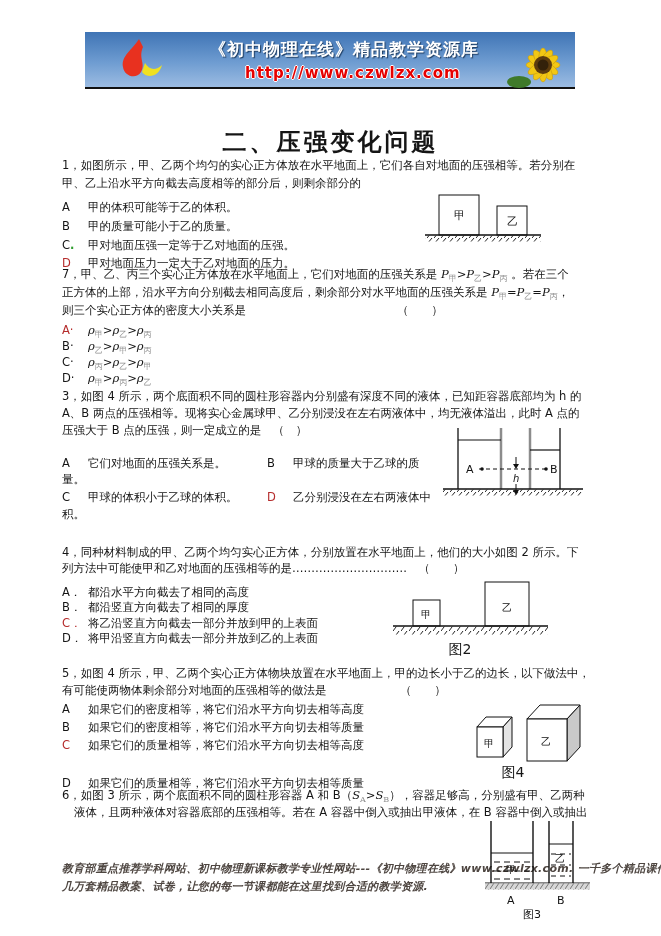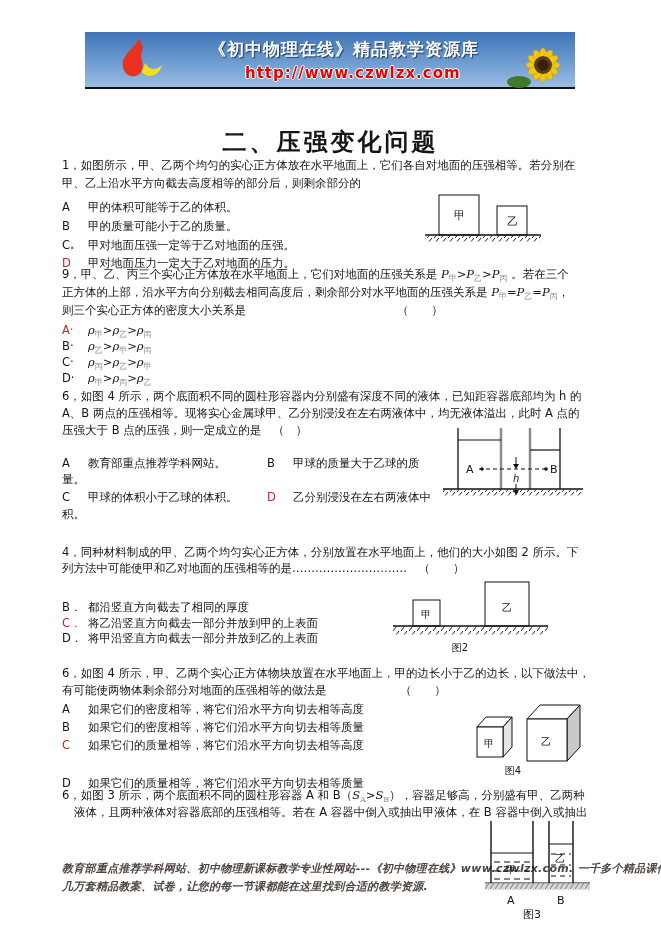--- a/index.html
+++ b/index.html
@@ -8,21 +8,21 @@
     position: relative; width: 661px; height: 936px; background: #fff;
     font-family: "DejaVu Sans", "Liberation Sans", sans-serif; color: #151515;
     overflow: hidden; margin: 0 auto;
   }
   .t { position: absolute; font-size: 11.5px; white-space: nowrap; line-height: 1.25; }
   .opt-lab { display: inline-block; width: 26px; }
   .red { color: #b52b2b; }
   .grn { color: #2e9e2e; font-weight: bold; }
   .formula { font-family: "DejaVu Serif", serif; font-style: italic; }
   .formula sub { font-style: normal; color: #8f8f8f; font-size: 8px; }
-  .cap { position: absolute; font-size: 10px; text-align: center; z-index: 3; }
+  .cap { position: absolute; font-size: 14px; text-align: center; z-index: 3; }
   .ftr { position: absolute; font-size: 11px; font-weight: bold; font-style: italic;
          color: #4e4641; white-space: nowrap; z-index: 1; letter-spacing: 0.3px; }
   .figure { position: absolute; z-index: 2; }
   svg text { font-size: 11px; fill: #111; font-family: "DejaVu Sans", sans-serif; }
   .page-title { position: absolute; top: 126px; left: 0; width: 100%; text-align: center;
                 font-size: 24px; font-weight: bold; letter-spacing: 3px; }
   .banner { position: absolute; left: 85px; top: 32px; width: 490px; height: 57px;
             background: linear-gradient(180deg, #3f74b5 0%, #6e9cd1 55%, #9cbce2 100%);
             border-bottom: 2px solid #111; }
   .banner-title { position: absolute; left: 124px; top: 6px; color: #fff; font-weight: bold;
@@ -76,33 +76,33 @@
         </pattern>
       </defs>
     <rect x="19" y="5" width="40" height="40" fill="#fff" stroke="#111"></rect>
     <text x="34" y="29">甲</text>
     <rect x="77" y="16" width="30" height="29" fill="#fff" stroke="#111"></rect>
     <text x="87" y="35">乙</text>
     <line x1="5" y1="45" x2="121" y2="45" stroke="#111" stroke-width="1.3"></line>
     <rect x="5" y="45.5" width="116" height="6" fill="url(#h1)"></rect>
   </svg>
 
-  <div class="t" style="left:62px;top:267px"><span>9，甲、乙、丙三个实心正方体放在水平地面上，它们对地面的压强关系是 </span><span class="formula">P<sub>甲</sub>&gt;P<sub>乙</sub>&gt;P<sub>丙</sub></span><span> 。若在三个</span></div>
+  <div class="t" style="left:62px;top:267px"><span>7，甲、乙、丙三个实心正方体放在水平地面上，它们对地面的压强关系是 </span><span class="formula">P<sub>甲</sub>&gt;P<sub>乙</sub>&gt;P<sub>丙</sub></span><span> 。若在三个</span></div>
   <div class="t" style="left:62px;top:285px"><span>正方体的上部，沿水平方向分别截去相同高度后，剩余部分对水平地面的压强关系是 </span><span class="formula">P<sub>甲</sub>=P<sub>乙</sub>=P<sub>丙</sub></span><span>，</span></div>
   <div class="t" style="left:62px;top:303px">则三个实心正方体的密度大小关系是</div>
   <div class="t" style="left:397px;top:303px">（　　）</div>
   <div class="t" style="left:62px;top:323px"><span class="opt-lab red">A·</span><span class="formula">ρ<sub>甲</sub>&gt;ρ<sub>乙</sub>&gt;ρ<sub>丙</sub></span></div>
   <div class="t" style="left:62px;top:339px"><span class="opt-lab">B·</span><span class="formula">ρ<sub>乙</sub>&gt;ρ<sub>甲</sub>&gt;ρ<sub>丙</sub></span></div>
   <div class="t" style="left:62px;top:355px"><span class="opt-lab">C·</span><span class="formula">ρ<sub>丙</sub>&gt;ρ<sub>乙</sub>&gt;ρ<sub>甲</sub></span></div>
   <div class="t" style="left:62px;top:371px"><span class="opt-lab">D·</span><span class="formula">ρ<sub>甲</sub>&gt;ρ<sub>丙</sub>&gt;ρ<sub>乙</sub></span></div>
 
-  <div class="t" style="left:62px;top:389px">6，如图 4 所示，两个底面积不同的圆柱形容器内分别盛有深度不同的液体，已知距容器底部均为 h 的</div>
+  <div class="t" style="left:62px;top:389px">3，如图 4 所示，两个底面积不同的圆柱形容器内分别盛有深度不同的液体，已知距容器底部均为 h 的</div>
   <div class="t" style="left:62px;top:406px">A、B 两点的压强相等。现将实心金属球甲、乙分别浸没在左右两液体中，均无液体溢出，此时 A 点的</div>
   <div class="t" style="left:62px;top:423px">压强大于 B 点的压强，则一定成立的是　（　）</div>
-  <div class="t" style="left:62px;top:456px"><span class="opt-lab">A</span><span>教育部重点推荐学科网站。</span></div>
+  <div class="t" style="left:62px;top:456px"><span class="opt-lab">A</span><span>它们对地面的压强关系是。</span></div>
   <div class="t" style="left:267px;top:456px"><span class="opt-lab">B</span><span>甲球的质量大于乙球的质</span></div>
   <div class="t" style="left:62px;top:472px">量。</div>
   <div class="t" style="left:62px;top:490px"><span class="opt-lab">C</span><span>甲球的体积小于乙球的体积。</span></div>
   <div class="t" style="left:267px;top:490px"><span class="opt-lab red">D</span><span>乙分别浸没在左右两液体中</span></div>
   <div class="t" style="left:62px;top:507px">积。</div>
 
   <svg class="figure" style="left:443px;top:420px" width="145" height="85" viewBox="0 0 145 85">
     <defs>
         <pattern id="h2" width="7" height="6" patternUnits="userSpaceOnUse">
       <line x1="0" y1="6" x2="5" y2="0" stroke="#222" stroke-width="1"></line>
@@ -123,40 +123,41 @@
     <polygon points="70,44 76,44 73,49" fill="#111"></polygon>
     <text x="70" y="62" style="font-style:italic;font-size:10px">h</text>
     <line x1="73" y1="64" x2="73" y2="72" stroke="#111"></line>
     <polygon points="70,70 76,70 73,75" fill="#111"></polygon>
     <line x1="0" y1="69" x2="140" y2="69" stroke="#111" stroke-width="1.3"></line>
     <rect x="0" y="69.5" width="140" height="6" fill="url(#h2)"></rect>
   </svg>
 
   <div class="t" style="left:62px;top:545px">4，同种材料制成的甲、乙两个均匀实心正方体，分别放置在水平地面上，他们的大小如图 2 所示。下</div>
   <div class="t" style="left:62px;top:561px"><span>列方法中可能使甲和乙对地面的压强相等的是</span><span>…………………………</span>　<span>（　　）</span></div>
+  <div class="t" style="left:62px;top:585px"><span class="opt-lab">A．</span><span>都沿水平方向截去了相同的高度</span></div>
   <div class="t" style="left:62px;top:600px"><span class="opt-lab">B．</span><span>都沿竖直方向截去了相同的厚度</span></div>
   <div class="t" style="left:62px;top:616px"><span class="opt-lab red">C．</span><span>将乙沿竖直方向截去一部分并放到甲的上表面</span></div>
   <div class="t" style="left:62px;top:631px"><span class="opt-lab">D．</span><span>将甲沿竖直方向截去一部分并放到乙的上表面</span></div>
 
   <svg class="figure" style="left:393px;top:575px" width="215" height="62" viewBox="0 0 215 62">
     <defs>
         <pattern id="h3" width="8" height="8" patternUnits="userSpaceOnUse">
       <line x1="0" y1="8" x2="6" y2="0" stroke="#222" stroke-width="1"></line>
         </pattern>
       </defs>
     <rect x="20" y="25" width="27" height="26" fill="#fff" stroke="#111"></rect>
     <text x="28" y="43" style="font-size:10px">甲</text>
     <rect x="92" y="7" width="44" height="44" fill="#fff" stroke="#111"></rect>
     <text x="109" y="36" style="font-size:10px">乙</text>
     <line x1="0" y1="51" x2="155" y2="51" stroke="#111" stroke-width="1.3"></line>
     <rect x="0" y="51.5" width="155" height="8" fill="url(#h3)"></rect>
   </svg>
   <div class="cap" style="left:425px;top:641px;width:70px">图2</div>
 
-  <div class="t" style="left:62px;top:666px">6，如图 4 所示，甲、乙两个实心正方体物块放置在水平地面上，甲的边长小于乙的边长，以下做法中，</div>
+  <div class="t" style="left:62px;top:666px">5，如图 4 所示，甲、乙两个实心正方体物块放置在水平地面上，甲的边长小于乙的边长，以下做法中，</div>
   <div class="t" style="left:62px;top:683px">有可能使两物体剩余部分对地面的压强相等的做法是</div>
   <div class="t" style="left:400px;top:683px">（　　）</div>
   <div class="t" style="left:62px;top:702px"><span class="opt-lab">A</span><span>如果它们的密度相等，将它们沿水平方向切去相等高度</span></div>
   <div class="t" style="left:62px;top:720px"><span class="opt-lab">B</span><span>如果它们的密度相等，将它们沿水平方向切去相等质量</span></div>
   <div class="t" style="left:62px;top:738px"><span class="opt-lab red">C</span><span>如果它们的质量相等，将它们沿水平方向切去相等高度</span></div>
   <div class="t" style="left:62px;top:776px"><span class="opt-lab">D</span><span>如果它们的质量相等，将它们沿水平方向切去相等质量</span></div>
 
   <svg class="figure" style="left:463px;top:695px" width="150" height="72" viewBox="0 0 150 72">
     <g stroke="#111" stroke-width="1">
       <polygon points="14,32 23,22 49,22 40,32" fill="#fff"></polygon>

